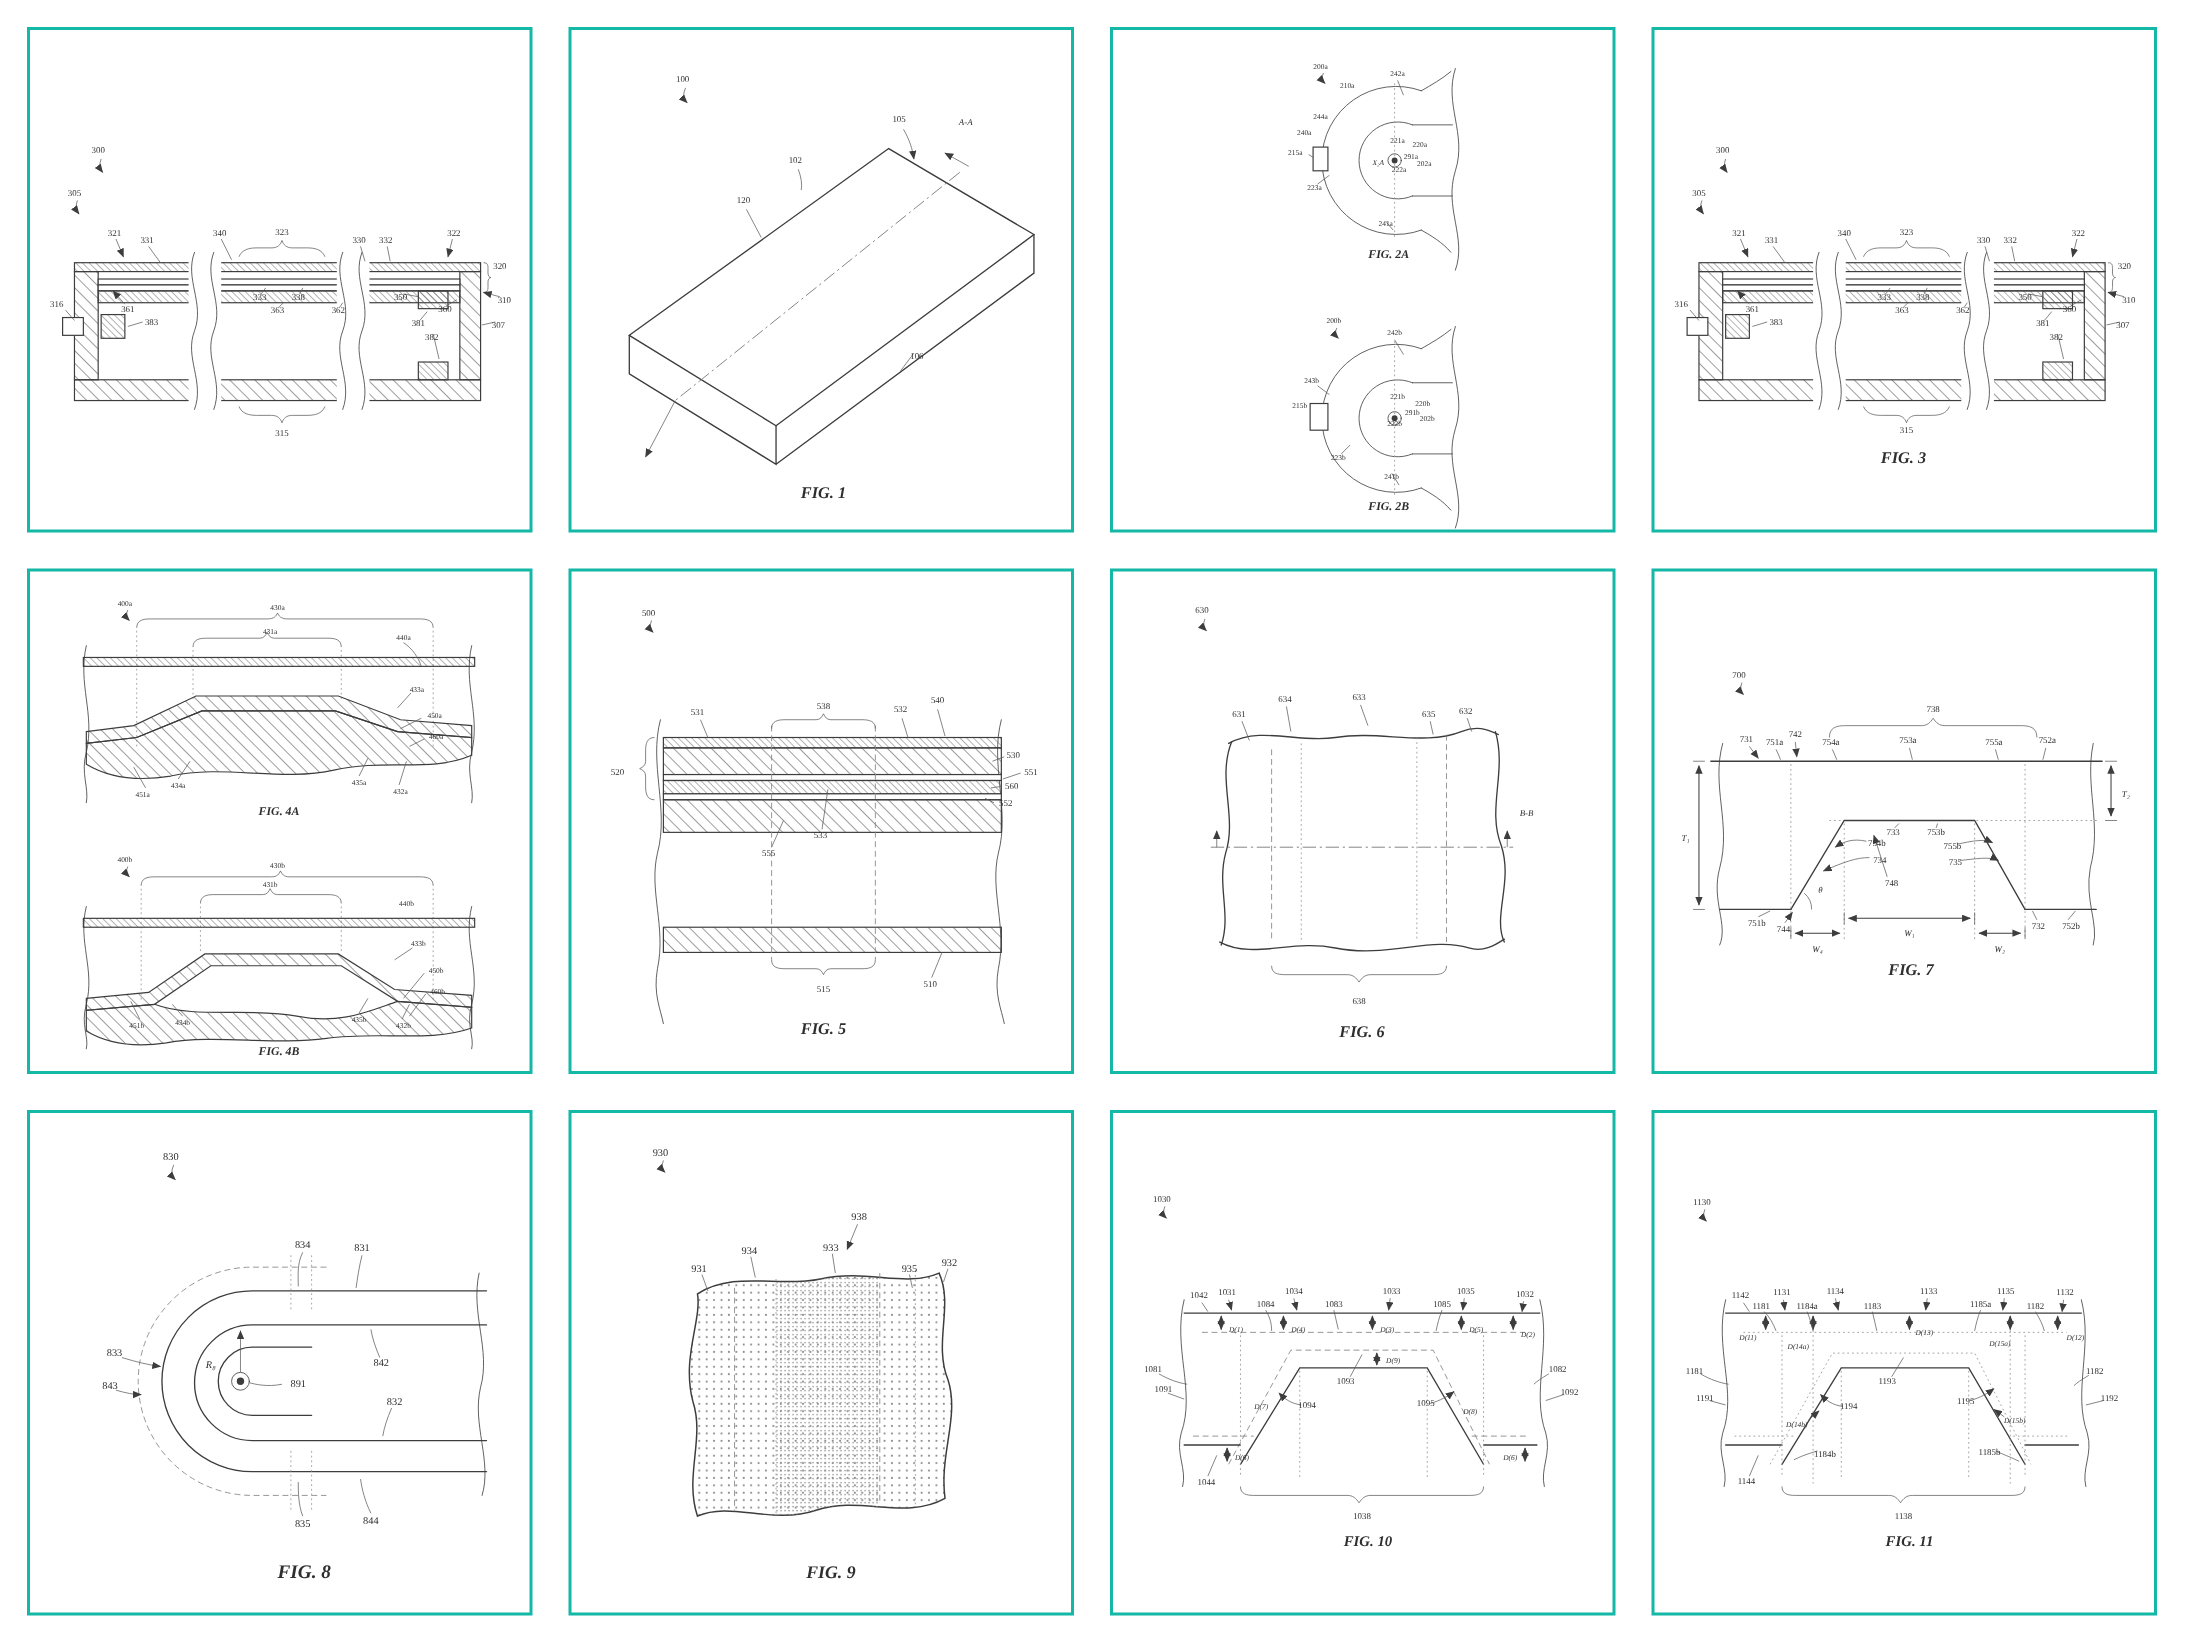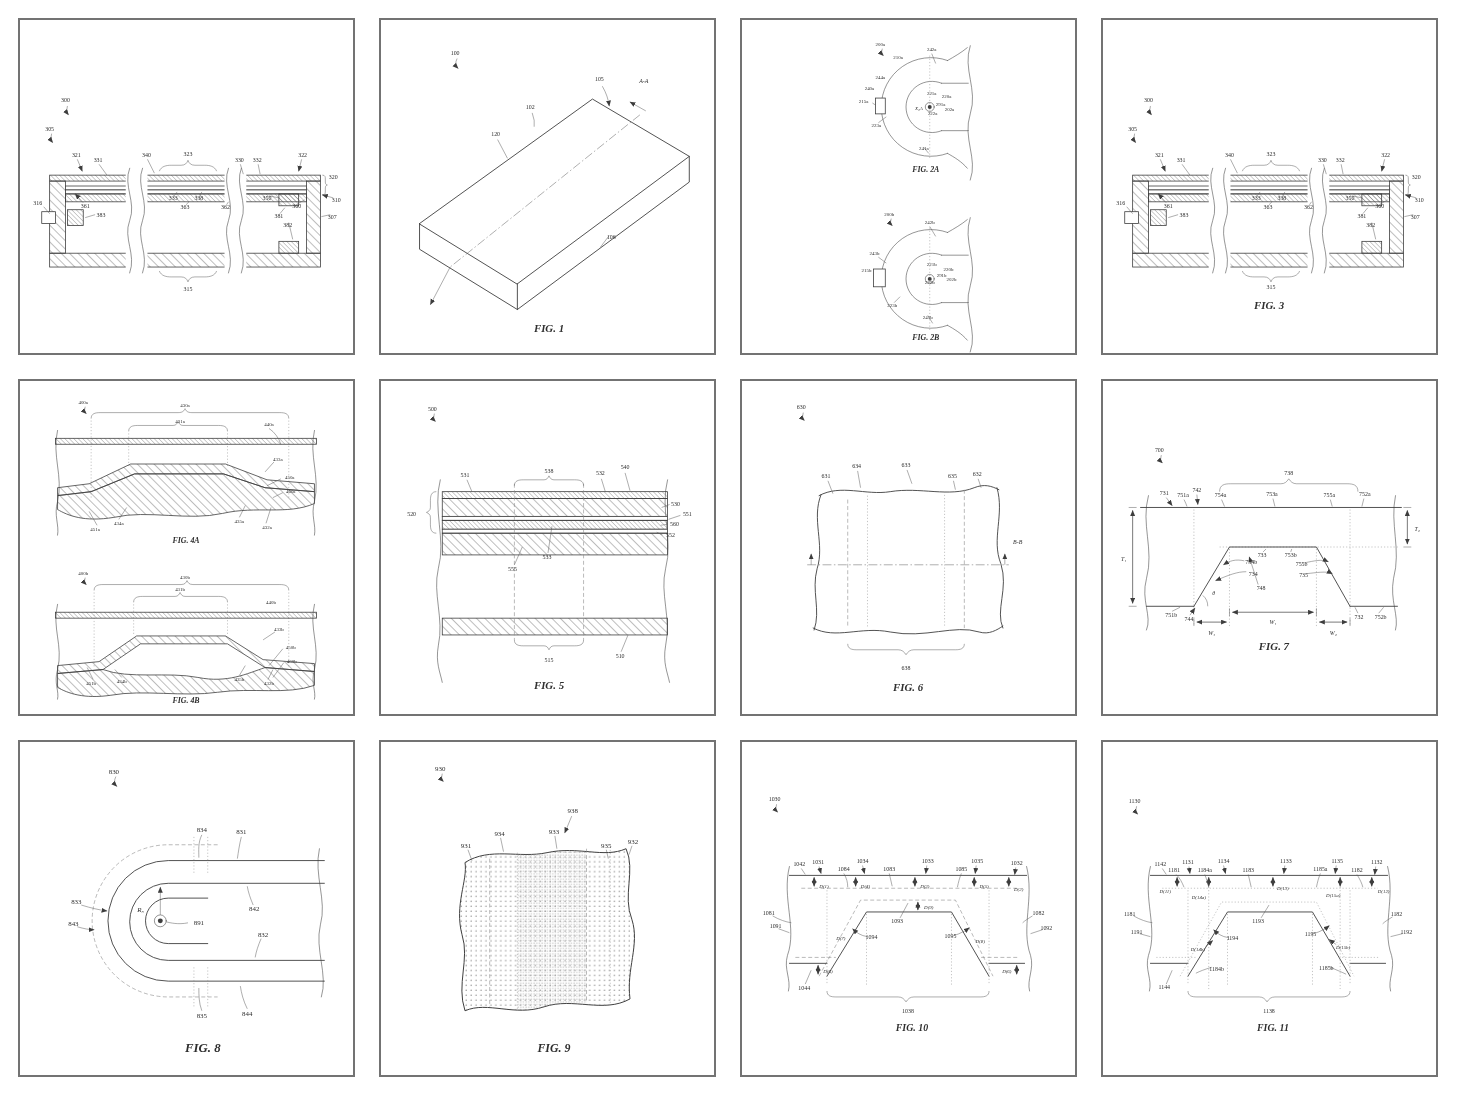--- a/index.html
+++ b/index.html
@@ -1,18 +1,18 @@
 <!DOCTYPE html>
 <html><head>
 <meta charset="utf-8">
 <style>
   html,body{margin:0;padding:0;background:#ffffff;}
   body{width:1458px;height:1098px;font-family:"Liberation Serif",serif;}
   .grid{display:grid;grid-template-columns:repeat(4,337px);grid-auto-rows:337px;gap:24px;padding:18px;box-sizing:border-box;}
-  .panel{border:2px solid #737373;box-sizing:border-box;background:#fff;overflow:hidden;}
+  .panel{border:2px solid #14b8a6;box-sizing:border-box;background:#fff;overflow:hidden;}
   .panel svg{width:100%;height:100%;display:block;}
   svg text{font-family:"Liberation Serif",serif;fill:#2f2f2f;}
   .l{font-size:6px;text-anchor:middle;}
   .l5{font-size:5px;text-anchor:middle;}
   .l7{font-size:7px;text-anchor:middle;}
   .it{font-style:italic;}
   .cap{font-size:11px;font-weight:bold;font-style:italic;text-anchor:middle;}
   .cap2{font-size:8px;font-weight:bold;font-style:italic;text-anchor:middle;}
   .ln{fill:none;stroke:#3d3d3d;stroke-width:.9;stroke-linecap:round;}
   .tn{stroke-width:.55;}

